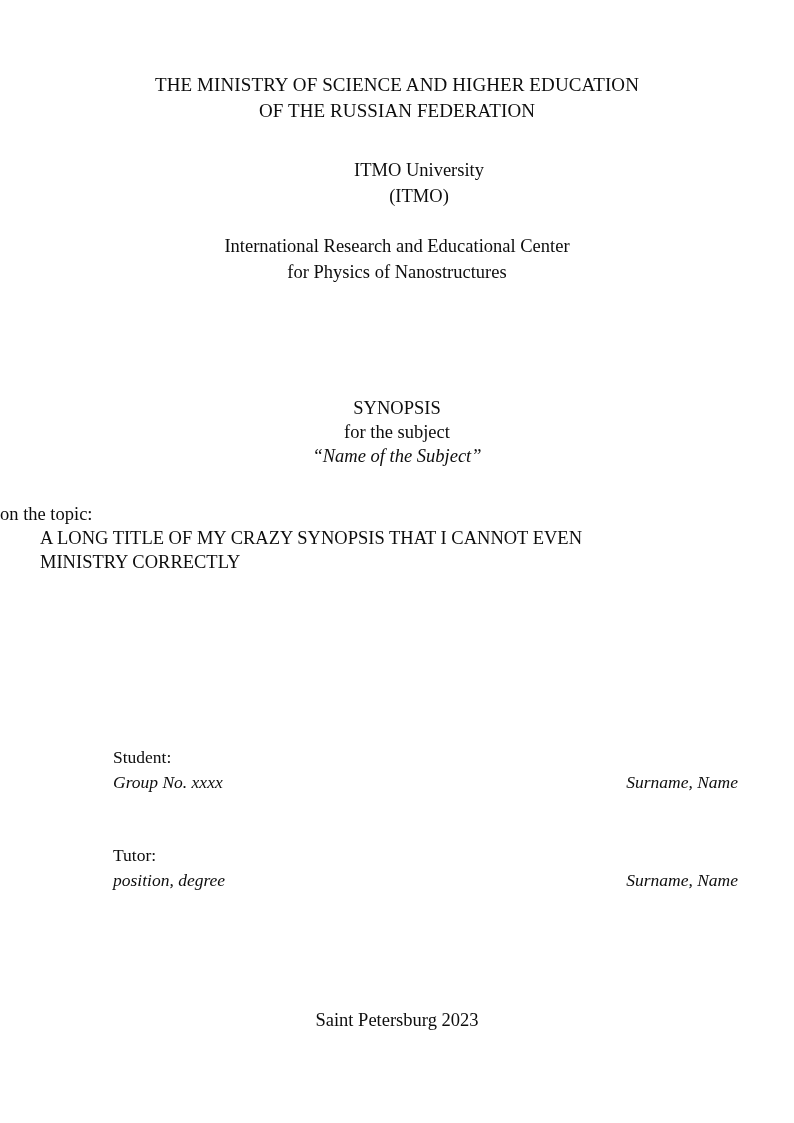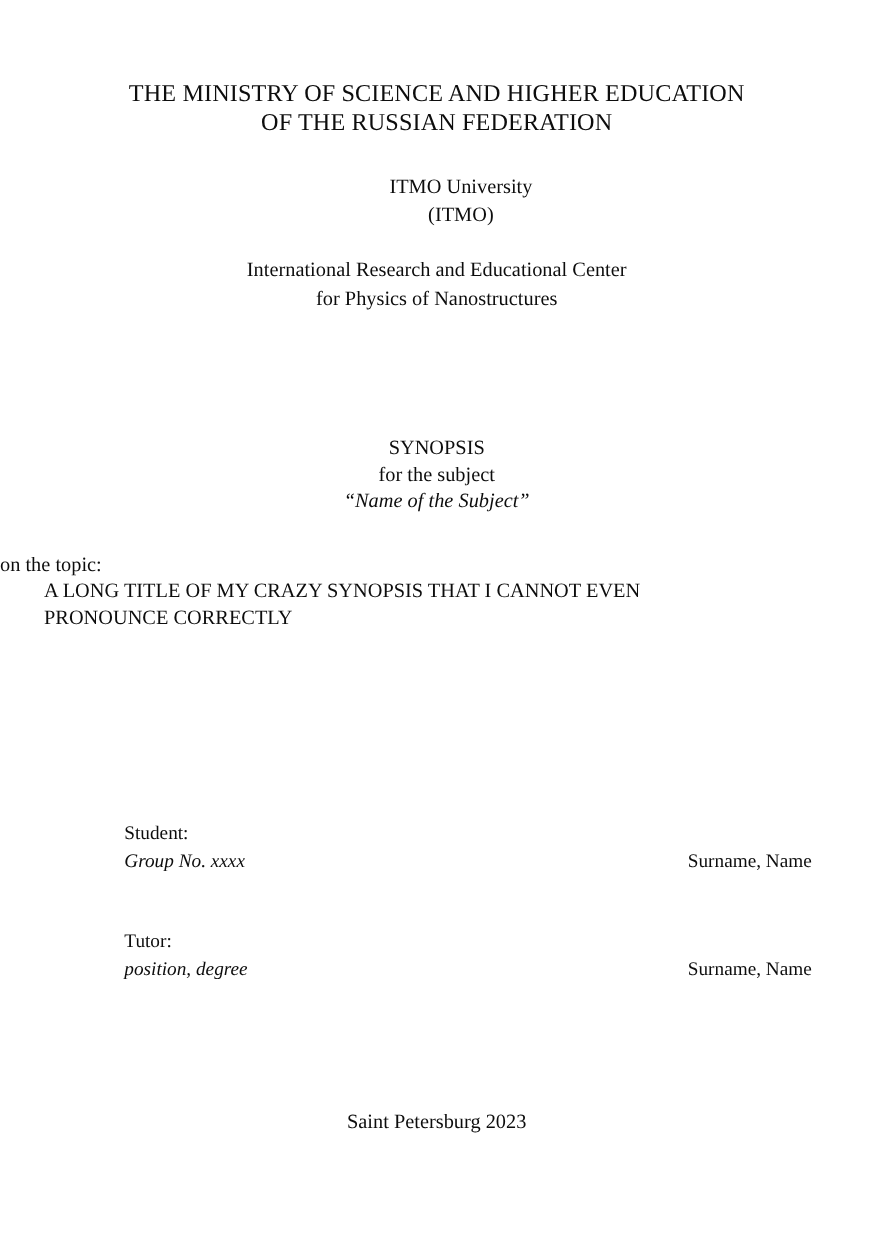--- a/index.html
+++ b/index.html
@@ -23,21 +23,21 @@
     padding: 0;
     background: #ffffff;
   }
 
   
   .header-block {
     text-align: center;
     padding-top: 72px;
   }
   .ministry {
-    font-size: 22px;
+    font-size: 19px;
     line-height: 26px;
     letter-spacing: 0.1px;
   }
   .university {
     margin-top: 33px;
     font-size: 18.5px;
     line-height: 26px;
     margin-left: 44px;
   }
   .center {
@@ -95,20 +95,21 @@
     align-items: baseline;
     font-size: 17.5px;
     line-height: 24px;
     margin-top: 1px;
     gap: 44px;
   }
   .person-left {
     font-style: italic;
   }
   .person-right {
+    font-style: italic;
   }
   .tutor-group {
     margin-top: 49px;
   }
 
   
   .footer {
     position: absolute;
     left: 0;
     right: 0;
@@ -142,21 +143,21 @@
 
   <div class="synopsis-block">
     <div class="synopsis-word">SYNOPSIS</div>
     <div class="for-subject">for the subject</div>
     <div class="subject-name">“Name of the Subject”</div>
   </div>
 
   <div class="topic-block">
     <div class="on-topic">on the topic:</div>
     <div class="topic-title">A LONG TITLE OF MY CRAZY SYNOPSIS THAT I CANNOT EVEN</div>
-    <div class="topic-title">PRONOUNCE CORRECTLY</div>
+    <div class="topic-title">MINISTRY CORRECTLY</div>
   </div>
 
   <div class="people-block">
     <div class="student-group">
       <div class="role-label">Student:</div>
       <div class="person-row">
         <span class="person-left">Group No.  xxxx</span>
         <span class="person-right">Surname, Name</span>
       </div>
     </div>

